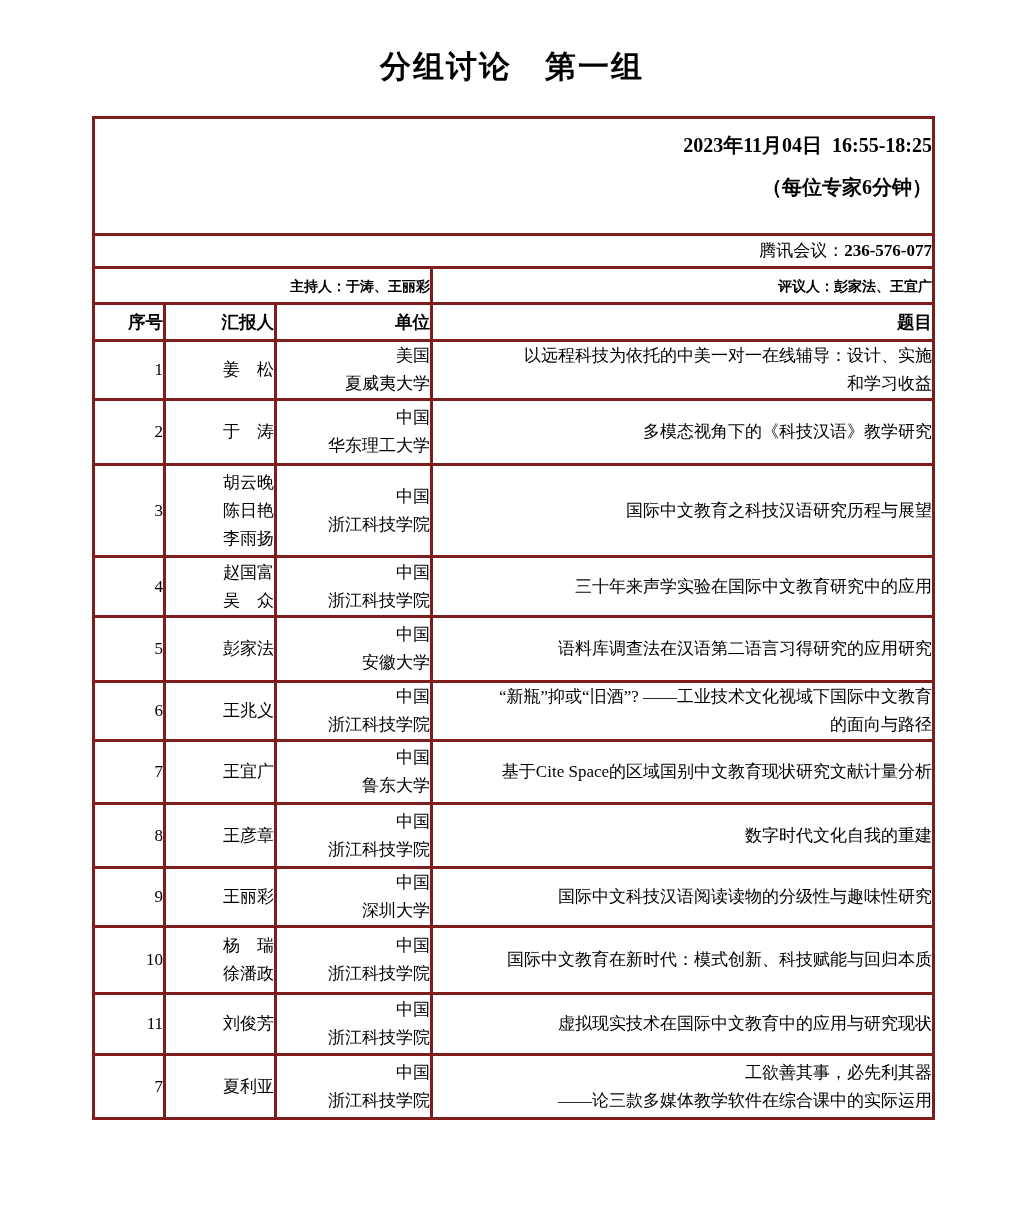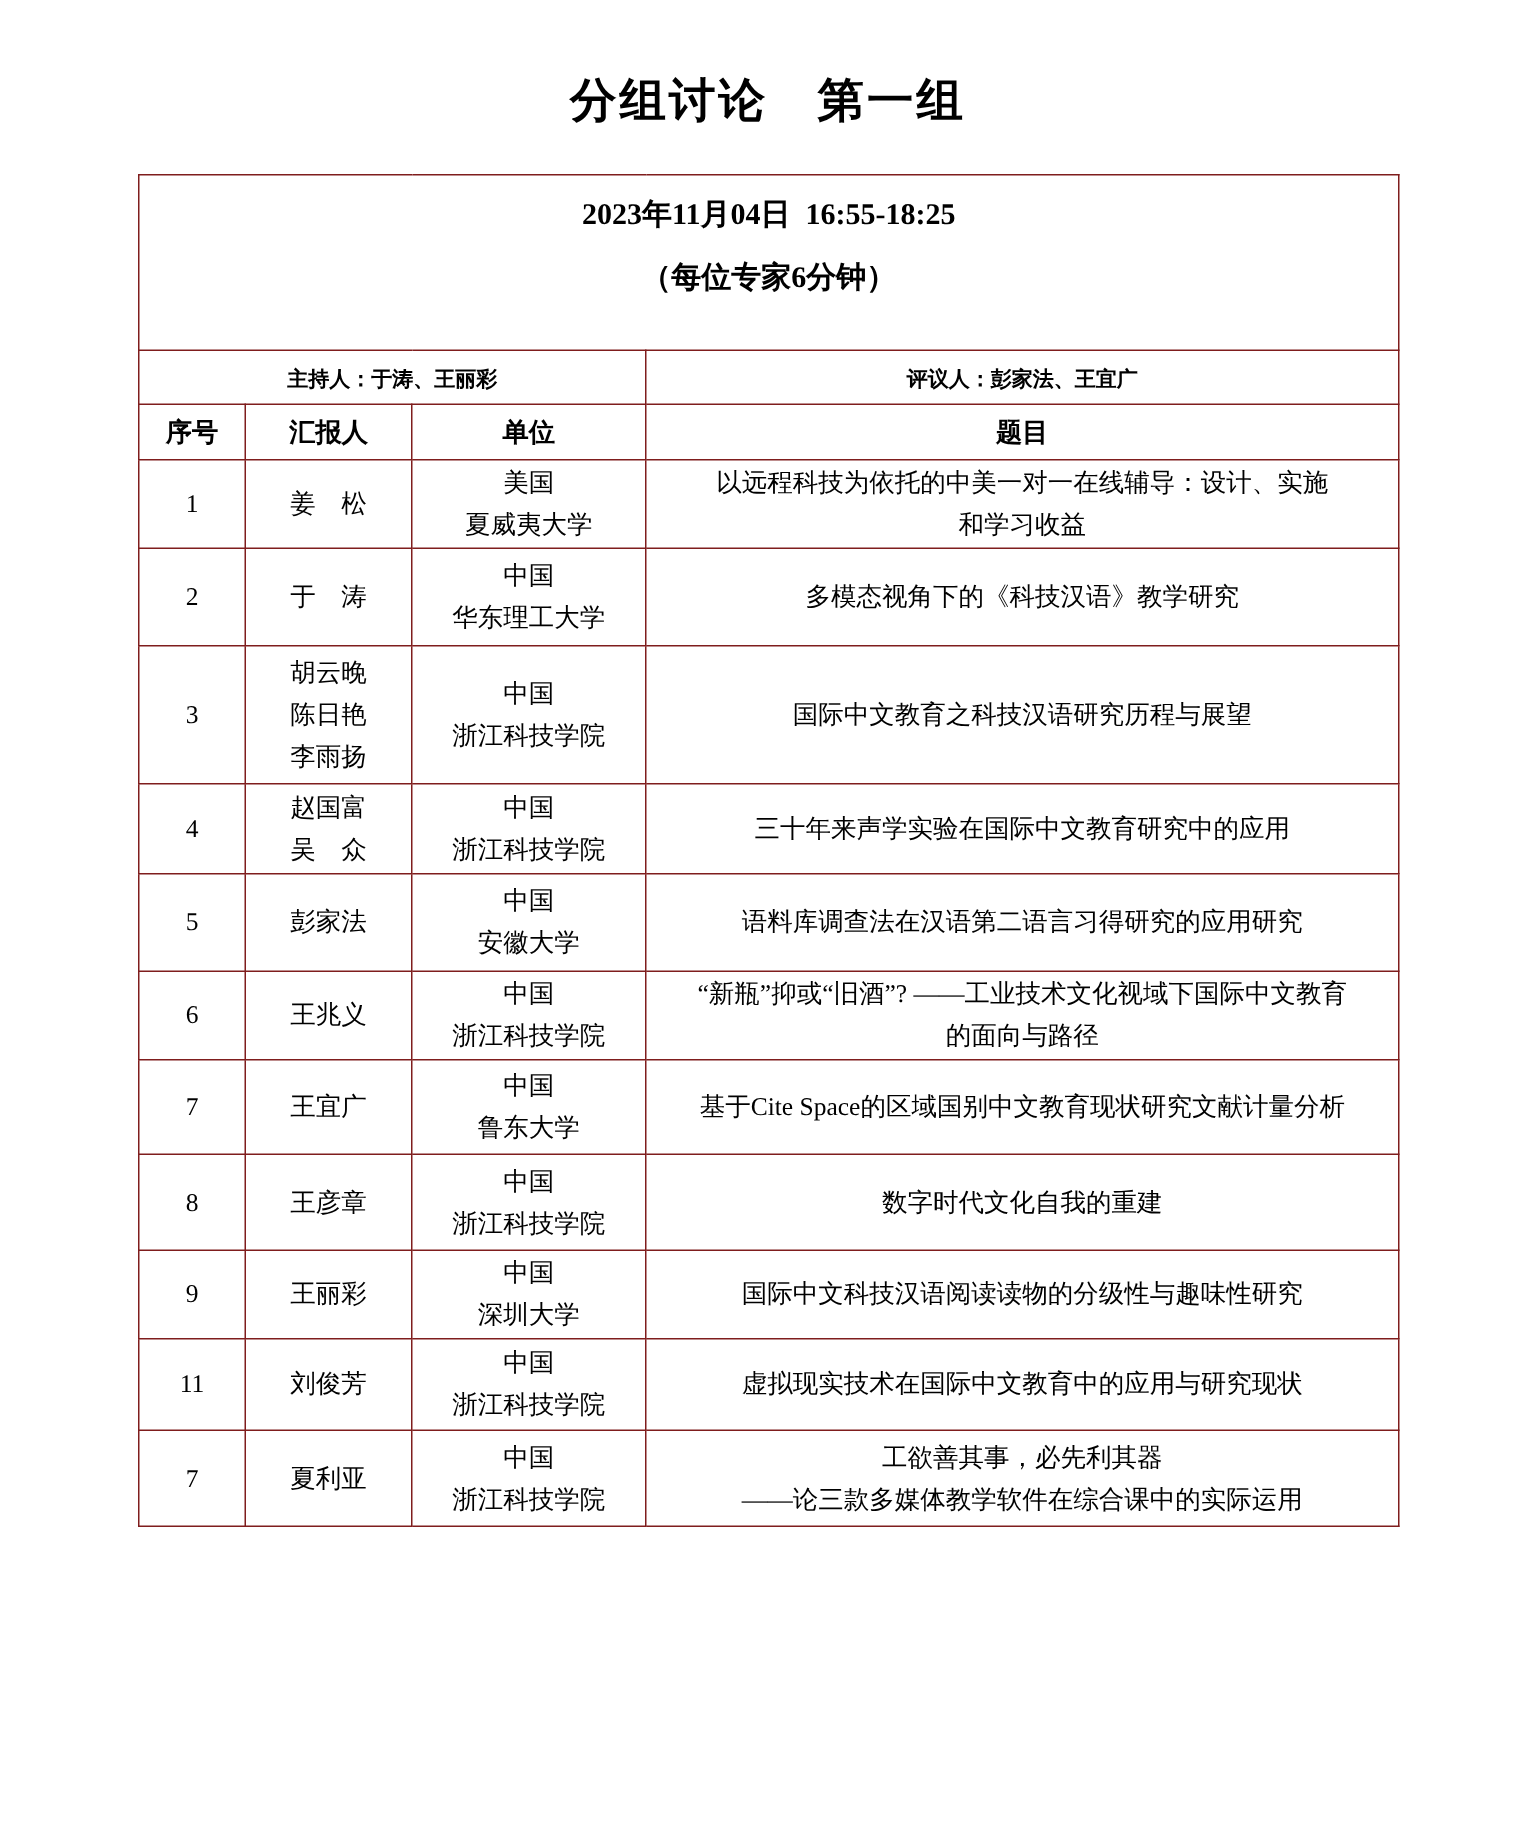--- a/index.html
+++ b/index.html
@@ -10,21 +10,21 @@
   .doc-title {
     position:absolute; top:46px; left:0; width:100%; margin:0;
     text-align:center; font-family:"Liberation Sans","DejaVu Sans",sans-serif;
     font-size:31px; font-weight:bold; letter-spacing:2px;
   }
   table.sched {
     position:absolute; left:92px; top:116px; width:840px;
     border-collapse:collapse; table-layout:fixed;
   }
   .sched td, .sched th {
-    border:1px solid #7f1d1d; padding:0; text-align:center; vertical-align:middle;
+    border:3px solid #7f1d1d; padding:0; text-align:right; vertical-align:middle;
     font-size:17px; font-weight:normal; overflow:hidden;margin-top:31px;
   }
   .col-no    { width:71px; }
   .col-pres  { width:111px; }
   .col-affil { width:156px; }
   .col-title { width:502px; }
 
   
   .row-datetime { height:117px; }
   .row-datetime td { vertical-align:top; }
@@ -60,20 +60,25 @@
       <col class="col-no">
         <col class="col-pres">
         <col class="col-affil">
         <col class="col-title">
     </colgroup>
     <tbody>
       <tr class="row-datetime">
         <td colspan="4">
           <div class="dt-line">2023年11月04日  16:55-18:25</div>
           <div class="note-line">（每位专家6分钟）</div>
+        </td>
+      </tr>
+      <tr class="row-meeting">
+        <td colspan="4">
+          <span>腾讯会议：</span><span class="meeting-id">236-576-077</span>
         </td>
       </tr>
       <tr class="row-hosts">
         <td colspan="3">主持人：于涛、王丽彩</td>
         <td>评议人：彭家法、王宜广</td>
       </tr>
       <tr class="row-header">
         <th>序号</th>
         <th>汇报人</th>
         <th>单位</th>
@@ -127,20 +132,26 @@
         <td class="lines">王彦章</td>
         <td class="lines">中国<br>浙江科技学院</td>
         <td class="lines c-title">数字时代文化自我的重建</td>
       </tr>
       <tr class="h59">
         <td class="c-no">9</td>
         <td class="lines">王丽彩</td>
         <td class="lines">中国<br>深圳大学</td>
         <td class="lines c-title">国际中文科技汉语阅读读物的分级性与趣味性研究</td>
       </tr>
+      <tr class="h67">
+        <td class="c-no">10</td>
+        <td class="lines">杨　瑞<br>徐潘政</td>
+        <td class="lines">中国<br>浙江科技学院</td>
+        <td class="lines c-title">国际中文教育在新时代：模式创新、科技赋能与回归本质</td>
+      </tr>
       <tr class="h61">
         <td class="c-no">11</td>
         <td class="lines">刘俊芳</td>
         <td class="lines">中国<br>浙江科技学院</td>
         <td class="lines c-title">虚拟现实技术在国际中文教育中的应用与研究现状</td>
       </tr>
       <tr class="h64">
         <td class="c-no">7</td>
         <td class="lines">夏利亚</td>
         <td class="lines">中国<br>浙江科技学院</td>

